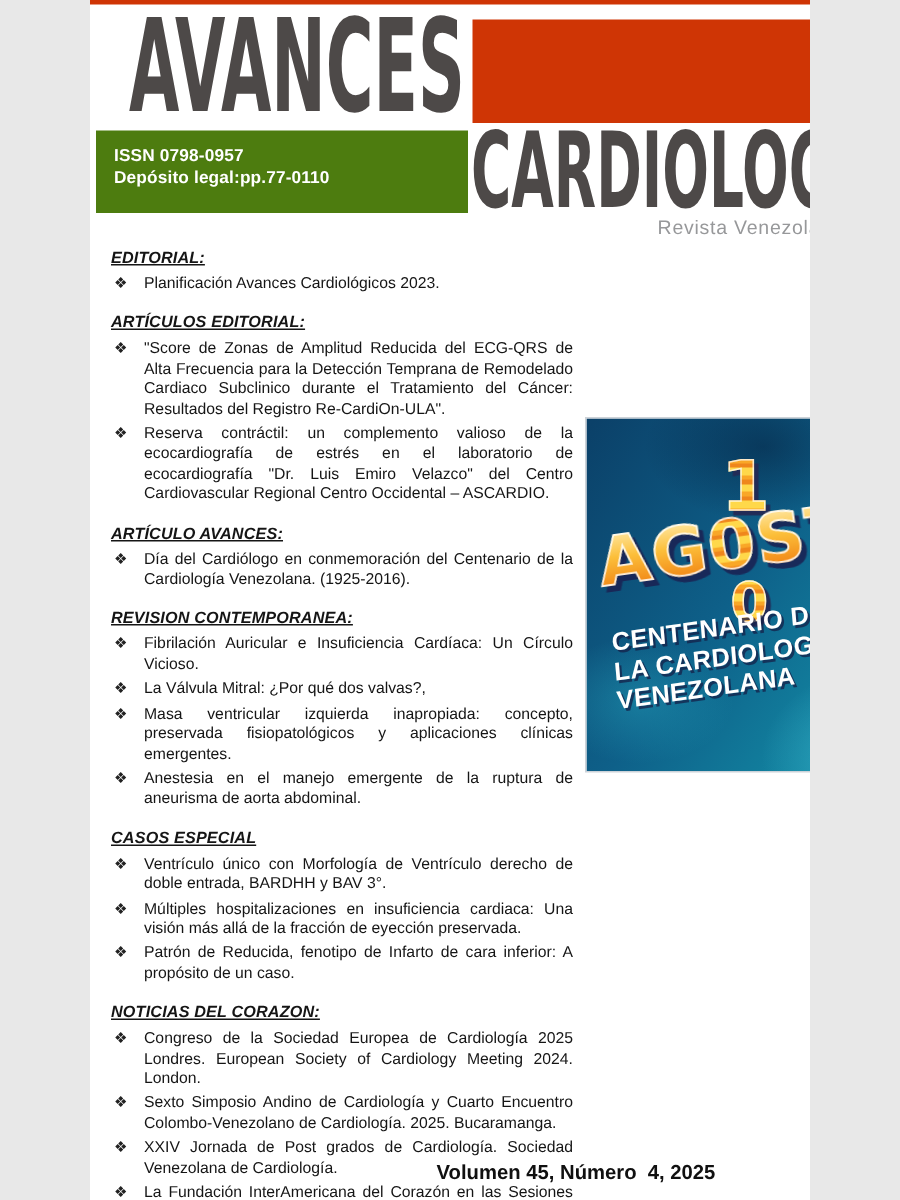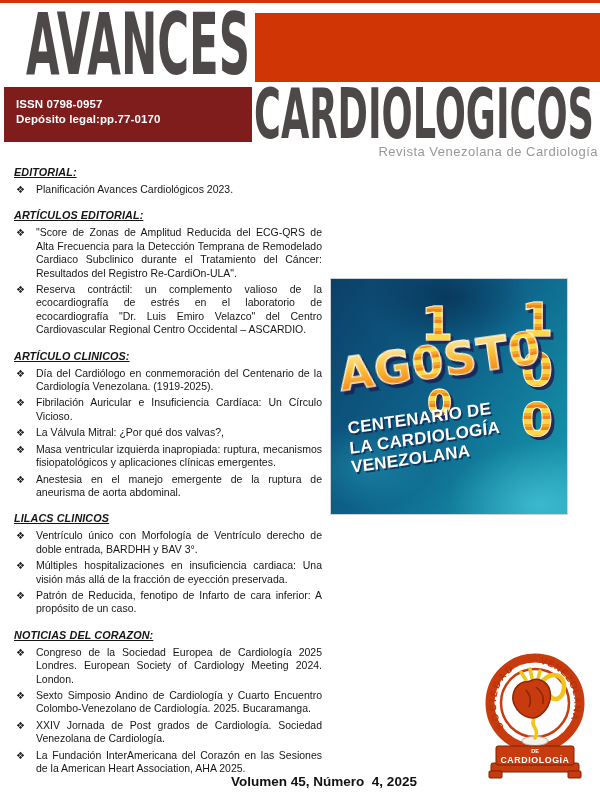--- a/index.html
+++ b/index.html
@@ -1,24 +1,24 @@
 <!DOCTYPE html>
 <html><head>
 <meta charset="utf-8">
 <style>
   html,body { margin:0; padding:0; background:#e8e8e8; }
   .page {
-    position:relative; width:600px; height:800px; margin:0 auto;
+    position:relative; width:480px; height:800px; margin:0 auto;
     background:#ffffff; overflow:hidden;
     font-family:"Liberation Sans", sans-serif; color:#151515;
   }
   
   .top-strip { position:absolute; left:0; top:0; width:600px; height:3px; background:#cf3505; }
   .red-block-1 { position:absolute; left:255px; top:13px; width:345px; height:69px; background:#cf3505; }
-  .red-block-2 { position:absolute; left:4px; top:87px; width:248px; height:55px; background:#7f1d1d; color:#fff; }
+  .red-block-2 { position:absolute; left:4px; top:87px; width:248px; height:55px; background:#4d7c0f; color:#fff; }
   .issn-wrap { padding:10px 0 0 12px; }
   .issn-line { font-size:11.5px; font-weight:bold; line-height:15px; letter-spacing:0.1px; }
   .masthead-svg { position:absolute; }
   .avances-svg { left:26px; top:6px; }
   .cardio-svg { left:252px; top:84px; }
   .masthead-svg text { fill:#4d4948; font-family:"DejaVu Sans", sans-serif; font-weight:bold; }
   .subtitle {
     position:absolute; left:248px; top:145px; width:350px; text-align:right;
     font-size:13px; line-height:14.5px; letter-spacing:0.5px; color:#97989a;
   }
@@ -94,21 +94,21 @@
 
   <div class="red-block-1"></div>
 
   <svg class="masthead-svg avances-svg" width="232" height="80">
     <text x="0" y="68" font-size="86" textLength="224" lengthAdjust="spacingAndGlyphs">AVANCES</text>
   </svg>
 
   <div class="red-block-2">
     <div class="issn-wrap">
       <div class="issn-line">ISSN 0798-0957</div>
-      <div class="issn-line">Depósito legal:pp.77-0170</div>
+      <div class="issn-line">Depósito legal:pp.77-0110</div>
     </div>
   </div>
 
   <svg class="masthead-svg cardio-svg" width="346" height="62">
     <text x="2" y="54" font-size="70" textLength="340" lengthAdjust="spacingAndGlyphs">CARDIOLOGICOS</text>
   </svg>
 
   <div class="subtitle">
     <div>Revista Venezolana de Cardiología</div>
   </div>
@@ -133,55 +133,56 @@
     </div>
 
     <div class="toc-item">
       <span class="bullet">❖</span>
       <span class="item-text">Reserva contráctil: un complemento valioso de la ecocardiografía de estrés en el laboratorio de ecocardiografía "Dr. Luis Emiro Velazco" del Centro Cardiovascular Regional Centro Occidental – ASCARDIO.</span>
     </div>
   </div>
     </div>
 
     <div class="toc-section">
-      <div class="sec-h">ARTÍCULO CLINICOS:</div>
-      <div class="sec-list">
-    <div class="toc-item">
-      <span class="bullet">❖</span>
-      <span class="item-text">Día del Cardiólogo en conmemoración del Centenario de la Cardiología Venezolana.   (1919-2025).</span>
-    </div>
-  </div>
-    </div>
-
-    <div class="toc-section">
+      <div class="sec-h">ARTÍCULO AVANCES:</div>
+      <div class="sec-list">
+    <div class="toc-item">
+      <span class="bullet">❖</span>
+      <span class="item-text">Día del Cardiólogo en conmemoración del Centenario de la Cardiología Venezolana.   (1925-2016).</span>
+    </div>
+  </div>
+    </div>
+
+    <div class="toc-section">
+      <div class="sec-h">REVISION CONTEMPORANEA:</div>
       <div class="sec-list">
     <div class="toc-item">
       <span class="bullet">❖</span>
       <span class="item-text">Fibrilación Auricular e Insuficiencia Cardíaca: Un Círculo Vicioso.</span>
     </div>
 
     <div class="toc-item">
       <span class="bullet">❖</span>
       <span class="item-text">La Válvula Mitral: ¿Por qué dos valvas?,</span>
     </div>
 
     <div class="toc-item">
       <span class="bullet">❖</span>
-      <span class="item-text">Masa ventricular izquierda inapropiada: ruptura, mecanismos fisiopatológicos y aplicaciones clínicas emergentes.</span>
+      <span class="item-text">Masa ventricular izquierda inapropiada: concepto, preservada fisiopatológicos y aplicaciones clínicas emergentes.</span>
     </div>
 
     <div class="toc-item">
       <span class="bullet">❖</span>
       <span class="item-text">Anestesia en el manejo emergente de la ruptura de aneurisma de aorta abdominal.</span>
     </div>
   </div>
     </div>
 
     <div class="toc-section">
-      <div class="sec-h">LILACS CLINICOS</div>
+      <div class="sec-h">CASOS ESPECIAL</div>
       <div class="sec-list">
     <div class="toc-item">
       <span class="bullet">❖</span>
       <span class="item-text">Ventrículo único con Morfología de Ventrículo derecho de doble entrada, BARDHH y BAV 3°.</span>
     </div>
 
     <div class="toc-item">
       <span class="bullet">❖</span>
       <span class="item-text">Múltiples hospitalizaciones en insuficiencia cardiaca: Una visión más allá de la fracción de eyección preservada.</span>
     </div>

